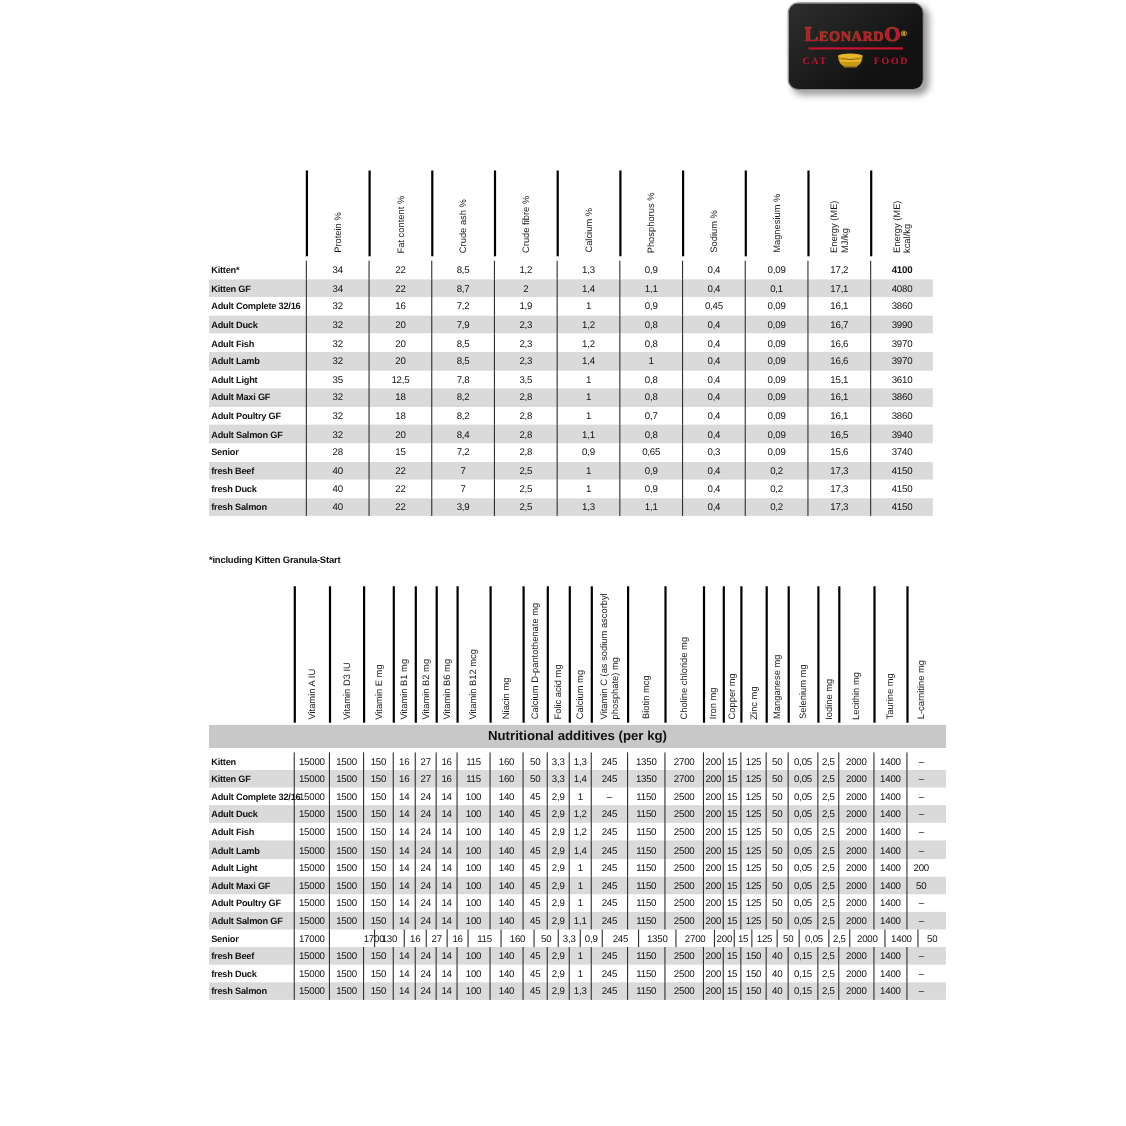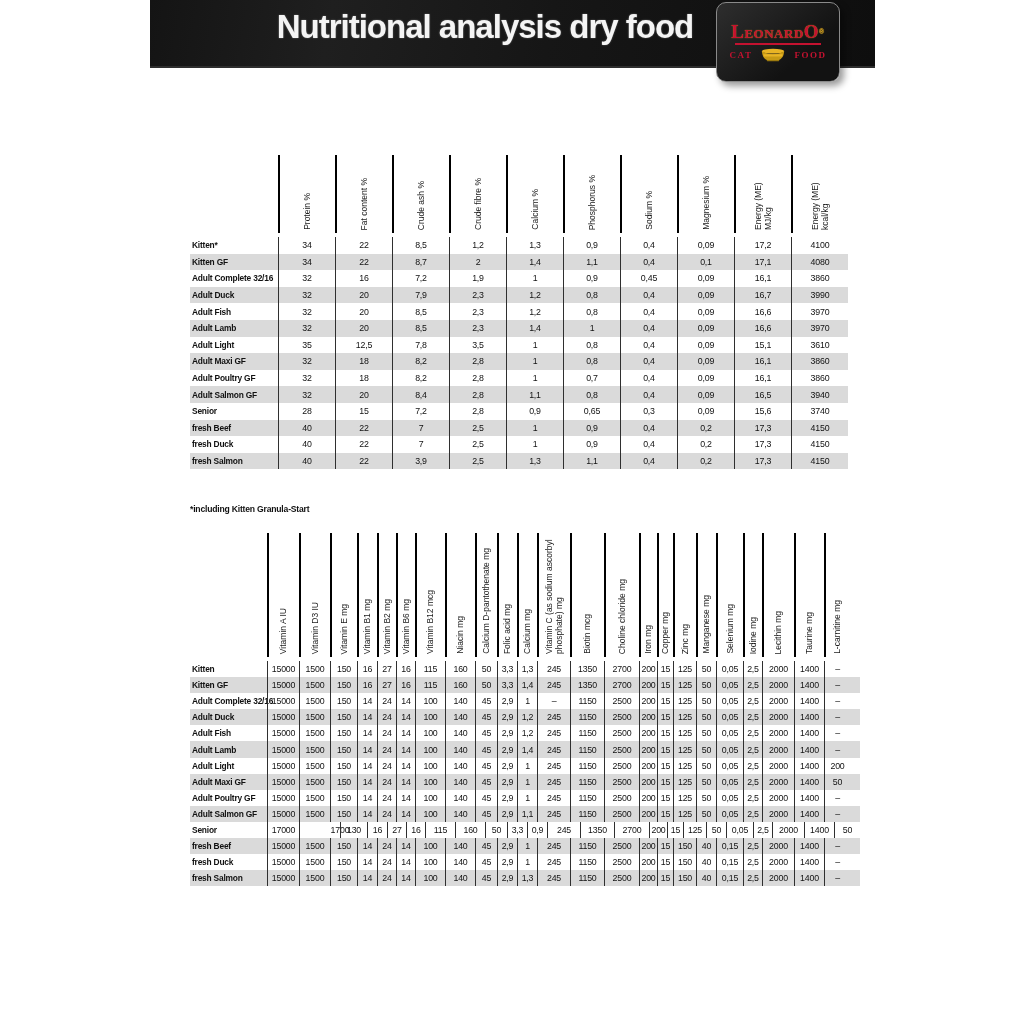--- a/index.html
+++ b/index.html
@@ -55,23 +55,20 @@
   #table-additives .dt-head{height:124px;}
   #table-additives .dt-row{height:16.1px;}
 
   .footnote{position:absolute;left:190px;top:504px;font-size:8.6px;font-weight:bold;letter-spacing:-.2px;}
 </style>
 </head>
 <body>
 
 <div class="page">
 
-  <div class="banner">
-    <div class="banner-title">Nutritional analysis dry food</div>
-  </div>
 
   <div class="logo">
     <div>
       <span class="brand"><span>LeonardO</span><span class="brand-reg">®</span></span>
     </div>
     <div class="brand-rule"></div>
     <div class="brand-sub">
       <span>CAT</span>
       <svg class="bowl" viewBox="0 0 40 20">
         <ellipse cx="20" cy="4.5" rx="16" ry="3.5" fill="#e8b425"></ellipse>
@@ -122,21 +119,21 @@
           <div class="dt-label" style="width: 88px;">Kitten*</div>
           <div class="dt-cell" style="width: 57px;">34</div>
           <div class="dt-cell" style="width: 57px;">22</div>
           <div class="dt-cell" style="width: 57px;">8,5</div>
           <div class="dt-cell" style="width: 57px;">1,2</div>
           <div class="dt-cell" style="width: 57px;">1,3</div>
           <div class="dt-cell" style="width: 57px;">0,9</div>
           <div class="dt-cell" style="width: 57px;">0,4</div>
           <div class="dt-cell" style="width: 57px;">0,09</div>
           <div class="dt-cell" style="width: 57px;">17,2</div>
-          <div class="dt-cell" style="width: 57px;">4100</div>
+          <div class="dt-cell" style="width: 57px; font-weight: bold;">4100</div>
         </div>
         <div class="dt-row">
           <div class="dt-label" style="width: 88px;">Kitten GF</div>
           <div class="dt-cell" style="width: 57px;">34</div>
           <div class="dt-cell" style="width: 57px;">22</div>
           <div class="dt-cell" style="width: 57px;">8,7</div>
           <div class="dt-cell" style="width: 57px;">2</div>
           <div class="dt-cell" style="width: 57px;">1,4</div>
           <div class="dt-cell" style="width: 57px;">1,1</div>
           <div class="dt-cell" style="width: 57px;">0,4</div>
@@ -371,20 +368,21 @@
         <div class="vh-cell" style="width: 32px;">
           <span class="vh" style="max-height: 118px;">Lecithin mg</span>
         </div>
         <div class="vh-cell" style="width: 30px;">
           <span class="vh" style="max-height: 118px;">Taurine mg</span>
         </div>
         <div class="vh-cell" style="width: 26px;">
           <span class="vh" style="max-height: 118px;">L-carnitine mg</span>
         </div>
       </div>
+      <div class="dt-title">Nutritional additives (per kg)</div>
       <div class="dt-body">
         <div class="dt-row">
           <div class="dt-label" style="width: 77px;">Kitten</div>
           <div class="dt-cell" style="width: 32px;">15000</div>
           <div class="dt-cell" style="width: 31px;">1500</div>
           <div class="dt-cell" style="width: 27px;">150</div>
           <div class="dt-cell" style="width: 20px;">16</div>
           <div class="dt-cell" style="width: 19px;">27</div>
           <div class="dt-cell" style="width: 19px;">16</div>
           <div class="dt-cell" style="width: 30px;">115</div>

